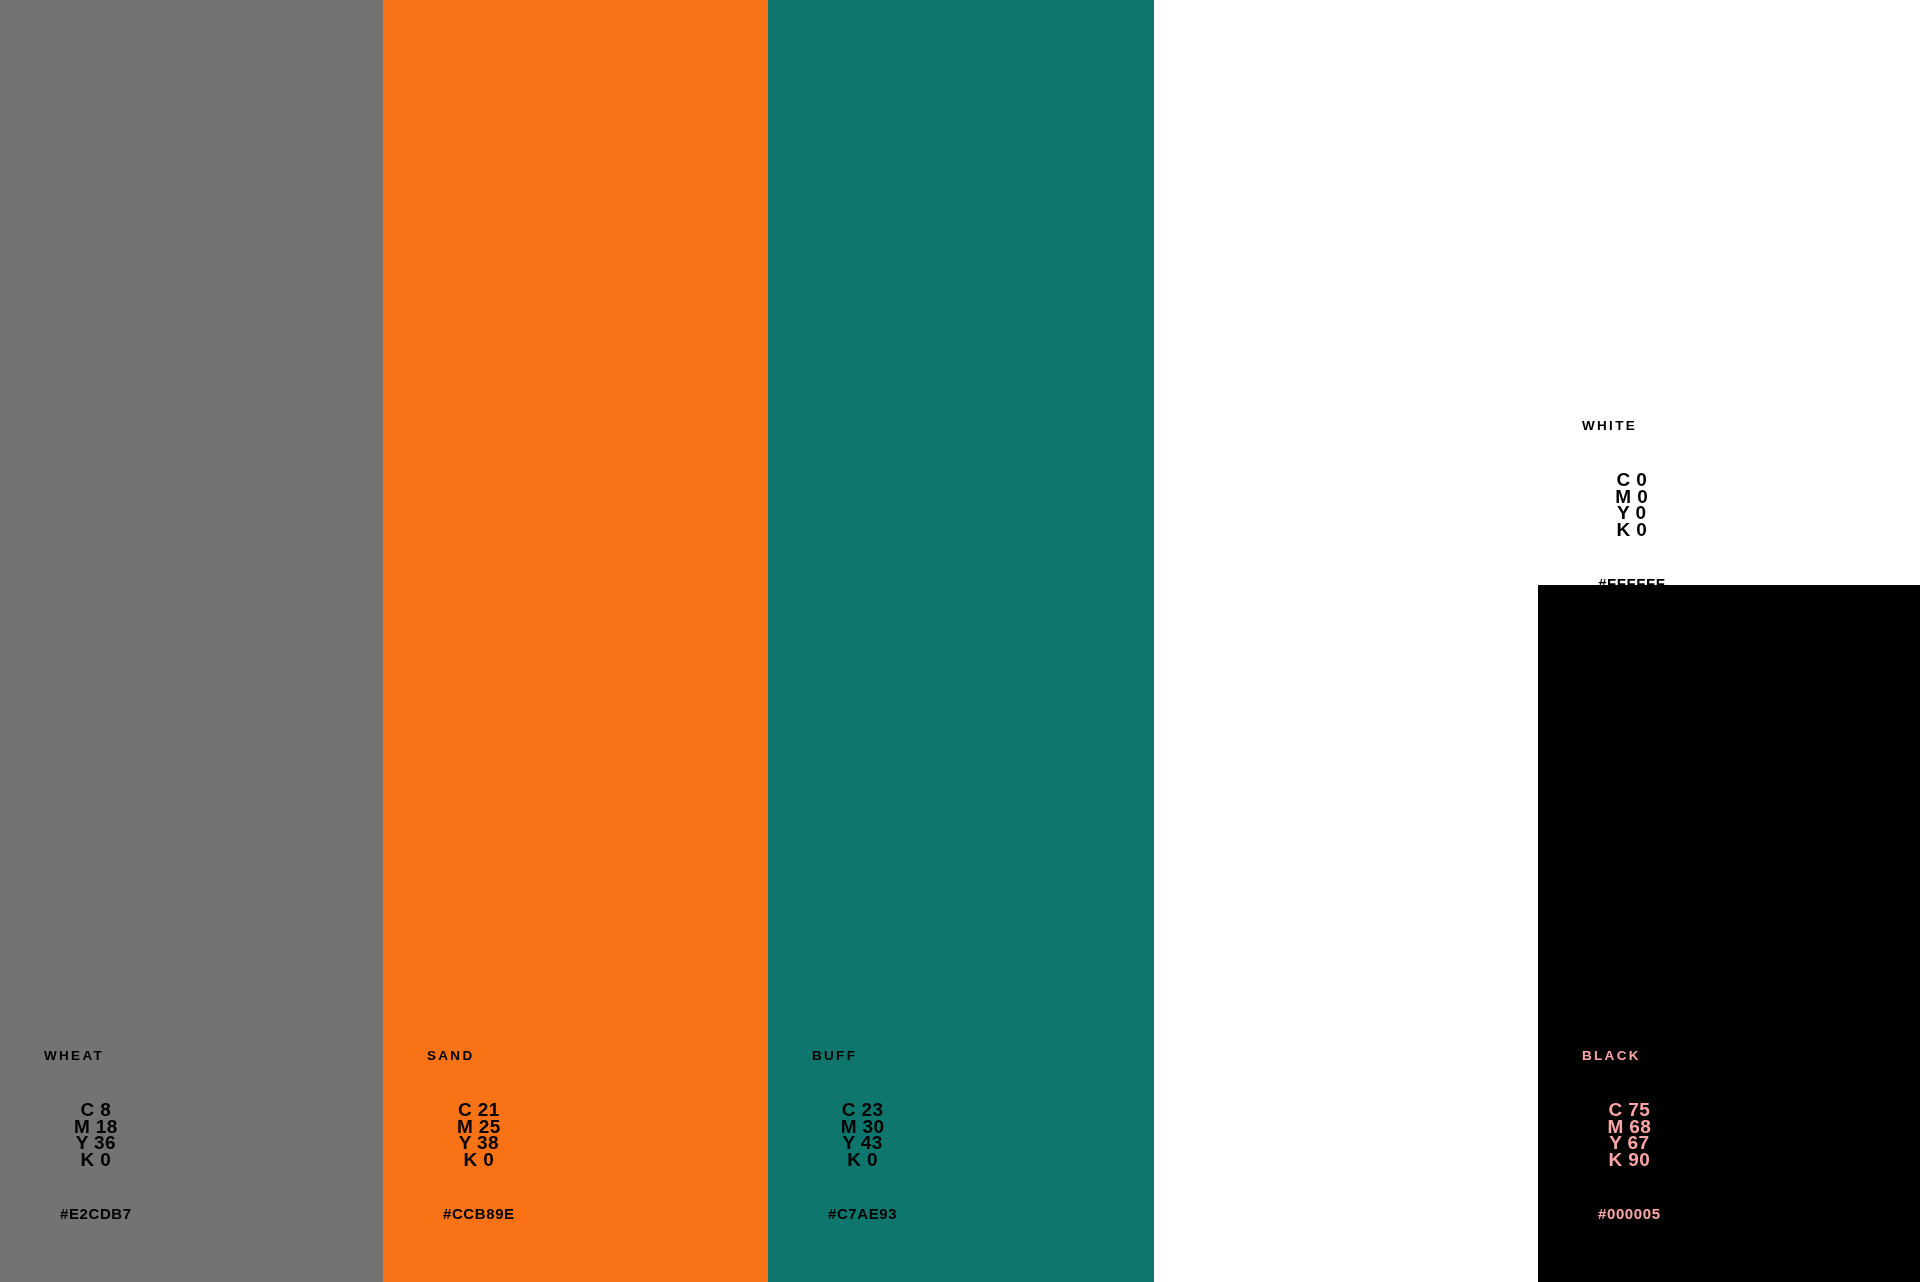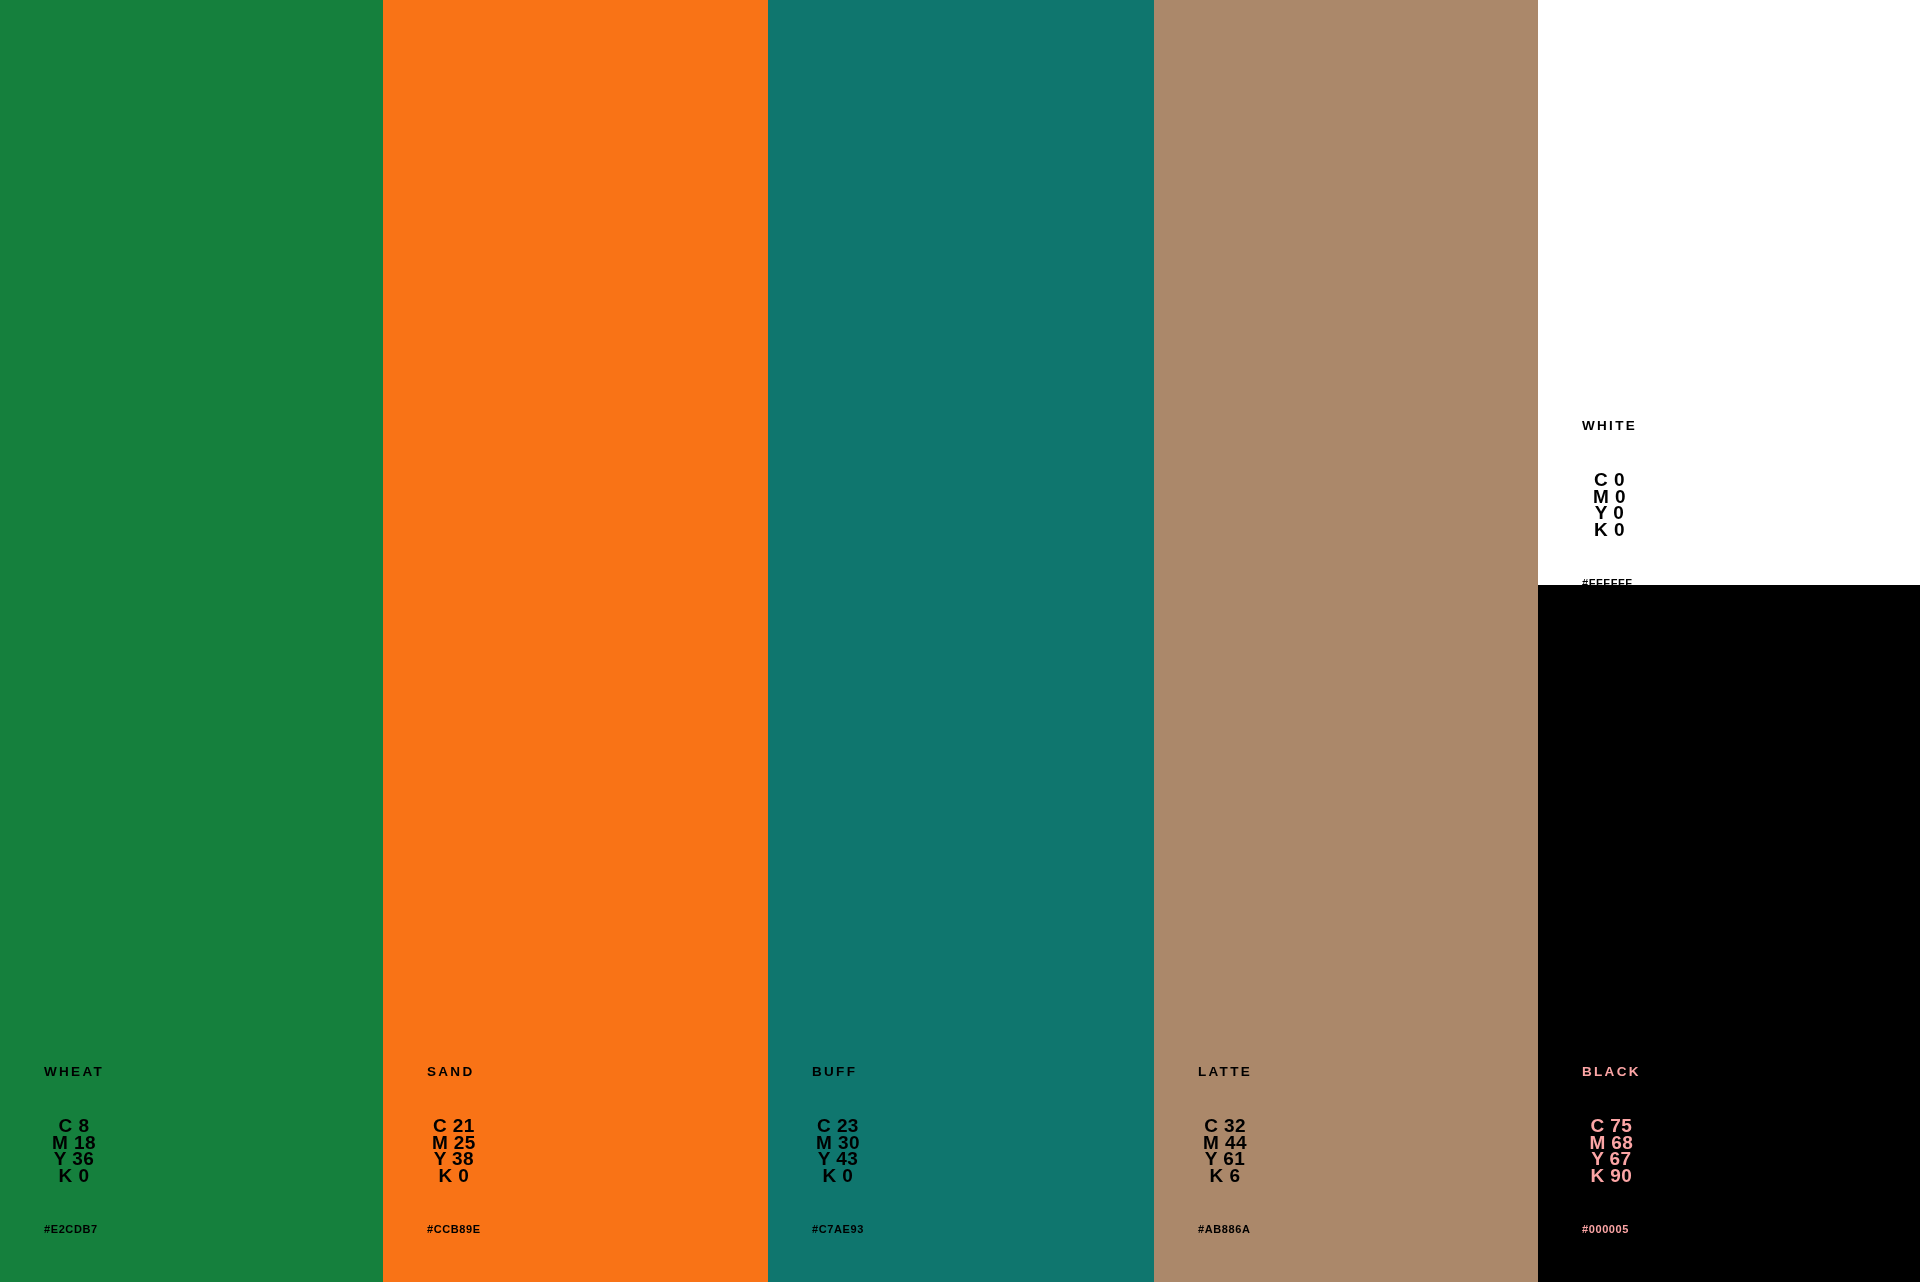--- a/index.html
+++ b/index.html
@@ -59,37 +59,37 @@
   .cmyk li {
     font-size: 19px;
     font-weight: 700;
     letter-spacing: 0.4px;
     line-height: 16.5px;
     white-space: nowrap;
     text-align: center;
   }
 
   .hex {
-    font-size: 11px;
+    font-size: 15px;
     font-weight: 700;
     letter-spacing: 0.6px;
     line-height: 17px;
-    margin: 0;
+    margin: 16px;
     white-space: nowrap;
   }
 
   .dark-text  { color: #000000; }
   .light-text { color: #fca5a5; }
 </style>
 </head>
 <body>
 
 <div id="palette">
 
-  <div class="swatch" style="left: 0px; width: 418px; background-color: #15803d;">
+  <div class="swatch" style="left: 0px; width: 418px; background-color: #737373;">
     <div class="info bottom" style="bottom:44px;">
       <p class="sw-name dark-text">WHEAT</p>
       <ul class="cmyk dark-text">
         <li>C 8</li>
         <li>M 18</li>
         <li>Y 36</li>
         <li>K 0</li>
       </ul>
       <p class="hex dark-text">#E2CDB7</p>
     </div>
@@ -114,32 +114,20 @@
       <ul class="cmyk dark-text">
         <li>C 23</li>
         <li>M 30</li>
         <li>Y 43</li>
         <li>K 0</li>
       </ul>
       <p class="hex dark-text">#C7AE93</p>
     </div>
   </div>
 
-  <div class="swatch" style="left: 1154px; width: 384px; background-color: rgb(171, 136, 106);">
-    <div class="info bottom" style="bottom:44px;">
-      <p class="sw-name dark-text">LATTE</p>
-      <ul class="cmyk dark-text">
-        <li>C 32</li>
-        <li>M 44</li>
-        <li>Y 61</li>
-        <li>K 6</li>
-      </ul>
-      <p class="hex dark-text">#AB886A</p>
-    </div>
-  </div>
 
   <div class="swatch" style="left: 1538px; width: 382px; background-color: rgb(0, 0, 0);">
     <div class="info bottom" style="bottom:44px;">
       <p class="sw-name light-text">BLACK</p>
       <ul class="cmyk light-text">
         <li>C 75</li>
         <li>M 68</li>
         <li>Y 67</li>
         <li>K 90</li>
       </ul>

